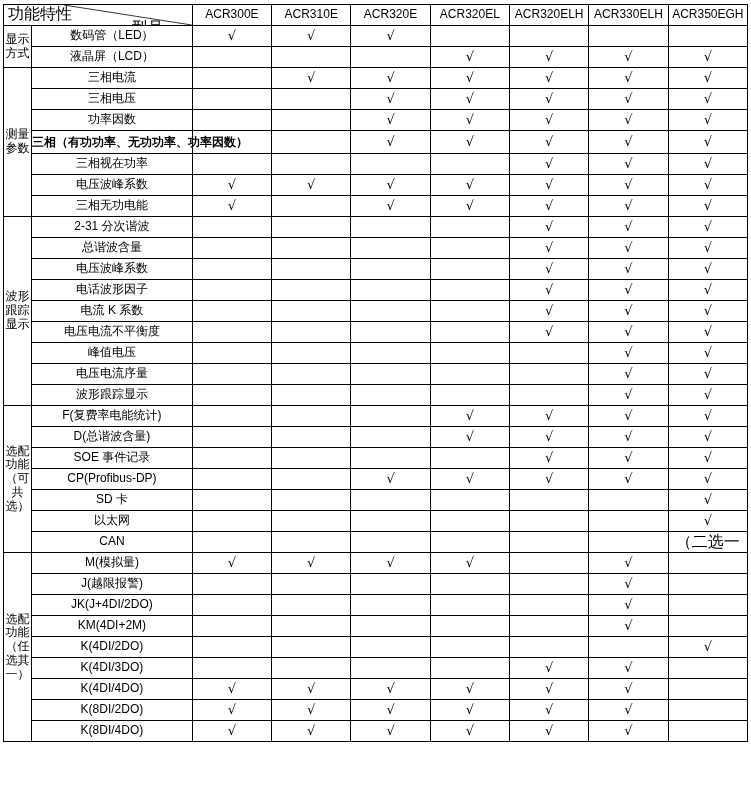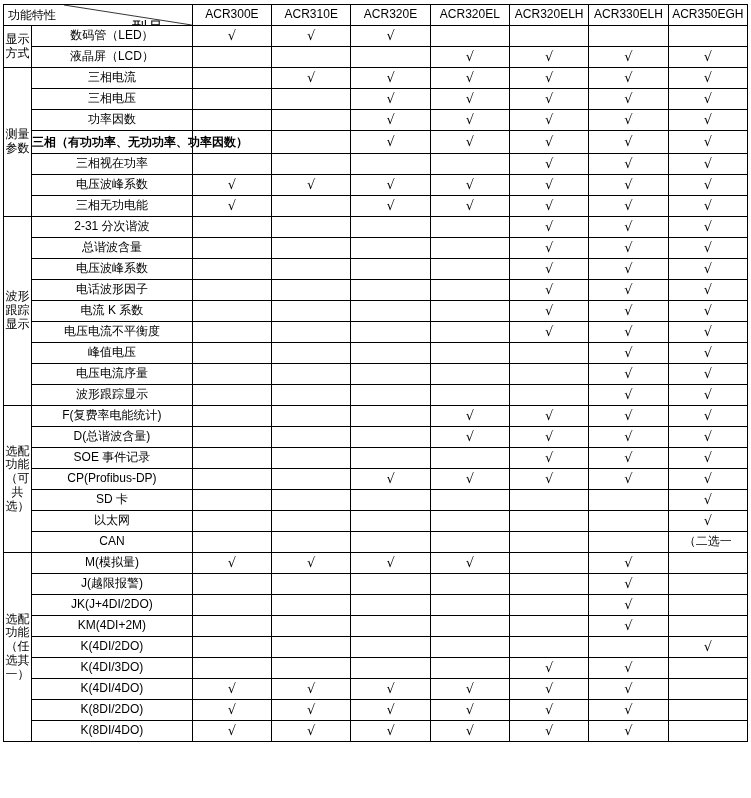--- a/index.html
+++ b/index.html
@@ -42,21 +42,21 @@
   }
   td.corner .diag {
     position: absolute;
     left: 0; top: 0;
     width: 100%; height: 100%;
   }
   td.corner .tl {
     position: absolute;
     left: 4px;
     bottom: 2px;
-    font-size: 12px;
+    font-size: 16px;
     white-space: nowrap;
   }
   td.corner .br {
     position: absolute;
     right: 28px;
     top: 14px;
     font-size: 16px;
     white-space: nowrap;
   }
   td.colhead {
@@ -82,21 +82,21 @@
     word-break: break-all;
   }
   td.group .gtext {
     display: block;
   }
   .chk {
     font-size: 13px;
     font-family: "DejaVu Sans", sans-serif;
   }
   .note {
-    font-size: 12px;
+    font-size: 16px;
   }
   col.c-group { width: 28px; }
   col.c-item { width: 160px; }
   col.c-data { width: 79px; }
 </style>
 </head>
 <body>
 
 <div id="sheet">
   <table class="spec">

